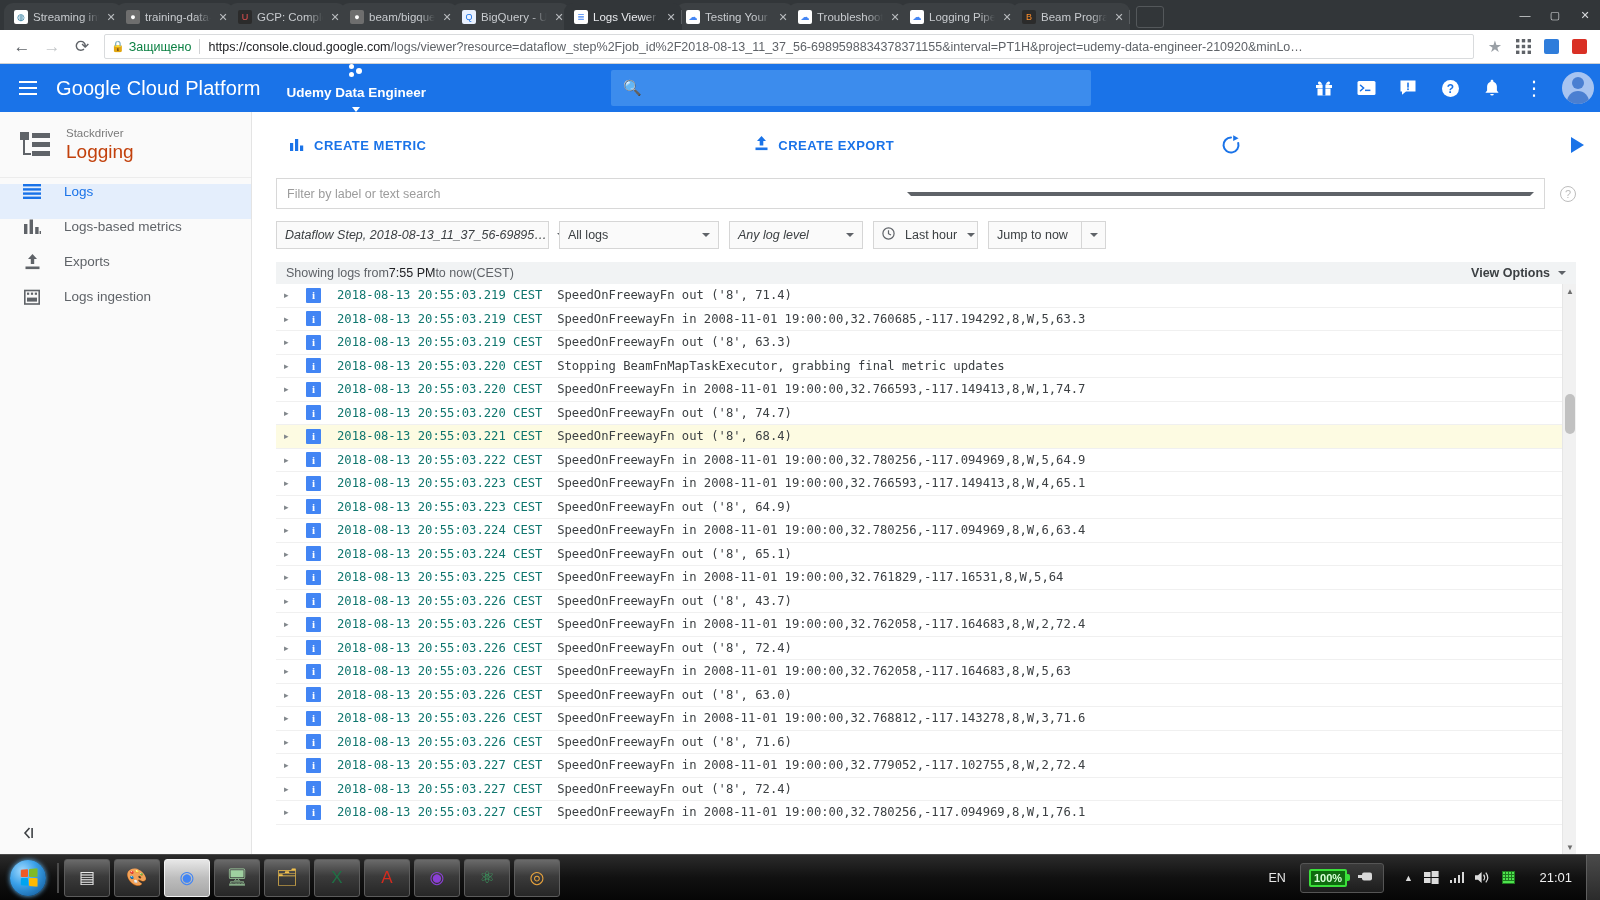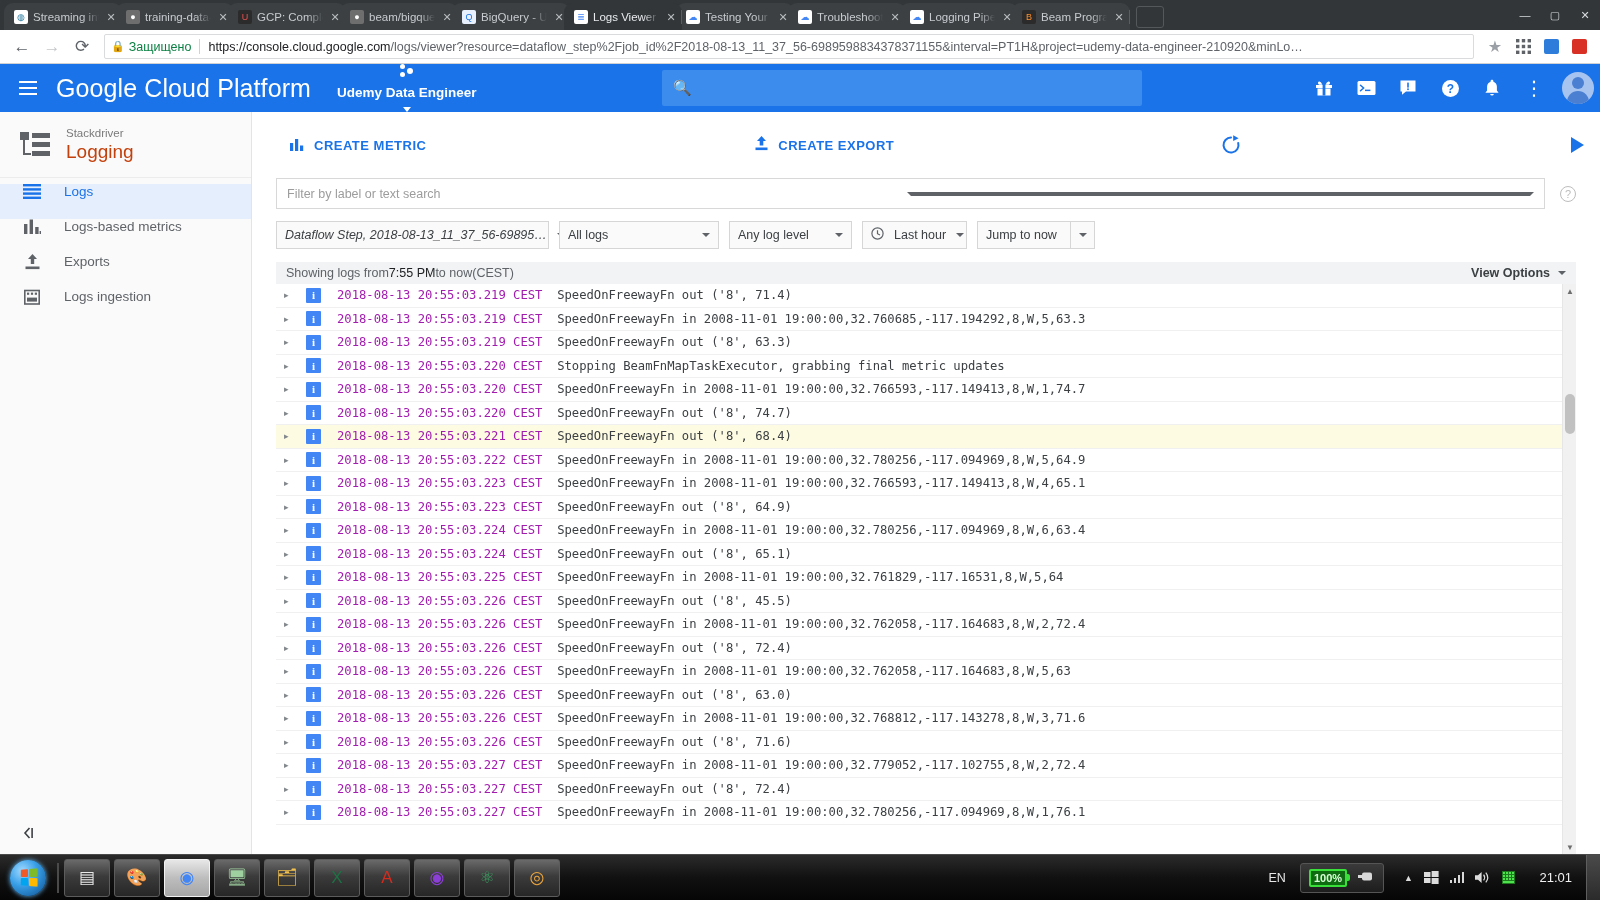--- a/index.html
+++ b/index.html
@@ -90,21 +90,21 @@
   .ext-sq { width: 15px; height: 15px; border-radius: 2px; }
 
   
   .gcp-header {
     height: 48px; background: #1a73e8; display: flex; align-items: center;
     padding: 0 6px 0 0; color: #fff;
   }
   .hamburger { width: 56px; display: flex; flex-direction: column; gap: 4px;
                align-items: center; justify-content: center; }
   .hamburger i { width: 18px; height: 2px; background: #fff; display: block; }
-  .gcp-brand { font-size: 25px; letter-spacing: .1px; white-space: nowrap; }
+  .gcp-brand { font-size: 20px; letter-spacing: .1px; white-space: nowrap; }
   .project-chip {
     display: flex; align-items: center; gap: 7px; margin-left: 26px;
     font-size: 13.5px; font-weight: bold; white-space: nowrap; flex-direction: column;
   }
   .proj-dots { position: relative; width: 14px; height: 14px; }
   .proj-dots b { position: absolute; background: #fff; border-radius: 50%;
                  width: 5px; height: 5px; }
   .proj-dots b:nth-child(1) { left: 0; top: 0; }
   .proj-dots b:nth-child(2) { left: 0; top: 8px; }
   .proj-dots b:nth-child(3) { left: 7px; top: 4px; width: 6px; height: 6px; }
@@ -190,21 +190,21 @@
                  margin-left: 9px; flex: 0 0 16px; }
   .selrow { display: flex; align-items: center; gap: 10px; margin-top: 12px; }
   .sel {
     height: 28px; border: 1px solid #d6d6d6; background: #fafafa;
     display: flex; align-items: center; gap: 10px; padding: 0 8px;
     font-size: 12.5px; color: #3c4043; white-space: nowrap;
   }
   .sel .tri-down { margin-left: auto; }
   .sel.w1 { width: 273px; font-style: italic; }
   .sel.w2 { width: 160px; }
-  .sel.w3 { width: 123px; }
+  .sel.w3 { width: 134px; font-style: italic; }
   .jump-group { display: flex; align-items: stretch; }
   .jump-group .sel { border-right: none; }
   .jump-arrow { width: 25px; border: 1px solid #d6d6d6; background: #fafafa;
                 display: flex; align-items: center; justify-content: center; }
 
   .showing-bar {
     margin: 13px 24px 0 24px; height: 22px; background: #f1f3f4;
     display: flex; align-items: center; padding: 0 10px;
     font-size: 12.5px; color: #5f6368;
   }
@@ -226,21 +226,21 @@
   .sev {
     width: 15px; height: 15px; flex: 0 0 15px; background: #4285f4;
     color: #fff; font-size: 11px; font-weight: bold;
     display: flex; align-items: center; justify-content: center;
     font-family: "Liberation Serif", serif; border-radius: 1px;
   }
   .logtext {
     margin-left: 16px; font-family: "DejaVu Sans Mono", monospace;
     font-size: 12.2px; color: #3c4043; white-space: pre;
   }
-  .logtext .ts { color: #a21caf; }
+  .logtext .ts { color: #0f766e; }
 
   .scrollbar { width: 14px; flex: 0 0 14px; background: #f1f1f1;
                position: relative; border-left: 1px solid #e6e6e6; }
   .sb-thumb { position: absolute; left: 2px; width: 10px; background: #c1c1c1;
               border-radius: 5px; }
   .sb-arrow { position: absolute; left: 0; width: 14px; height: 14px;
               display: flex; align-items: center; justify-content: center;
               color: #6e6e6e; font-size: 8px; }
 
   
@@ -683,21 +683,21 @@
               <span class="logtext"><span class="ts">2018-08-13 20:55:03.224 CEST  </span><span>SpeedOnFreewayFn out ('8', 65.1)</span></span>
             </div>
             <div class="logrow">
               <span class="expander">▸</span>
               <span class="sev">i</span>
               <span class="logtext"><span class="ts">2018-08-13 20:55:03.225 CEST  </span><span>SpeedOnFreewayFn in 2008-11-01 19:00:00,32.761829,-117.16531,8,W,5,64</span></span>
             </div>
             <div class="logrow">
               <span class="expander">▸</span>
               <span class="sev">i</span>
-              <span class="logtext"><span class="ts">2018-08-13 20:55:03.226 CEST  </span><span>SpeedOnFreewayFn out ('8', 45.5)</span></span>
+              <span class="logtext"><span class="ts">2018-08-13 20:55:03.226 CEST  </span><span>SpeedOnFreewayFn out ('8', 43.7)</span></span>
             </div>
             <div class="logrow">
               <span class="expander">▸</span>
               <span class="sev">i</span>
               <span class="logtext"><span class="ts">2018-08-13 20:55:03.226 CEST  </span><span>SpeedOnFreewayFn in 2008-11-01 19:00:00,32.762058,-117.164683,8,W,2,72.4</span></span>
             </div>
             <div class="logrow">
               <span class="expander">▸</span>
               <span class="sev">i</span>
               <span class="logtext"><span class="ts">2018-08-13 20:55:03.226 CEST  </span><span>SpeedOnFreewayFn out ('8', 72.4)</span></span>

